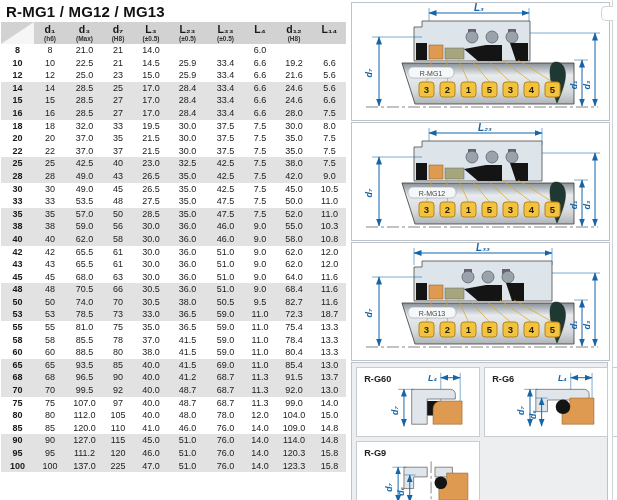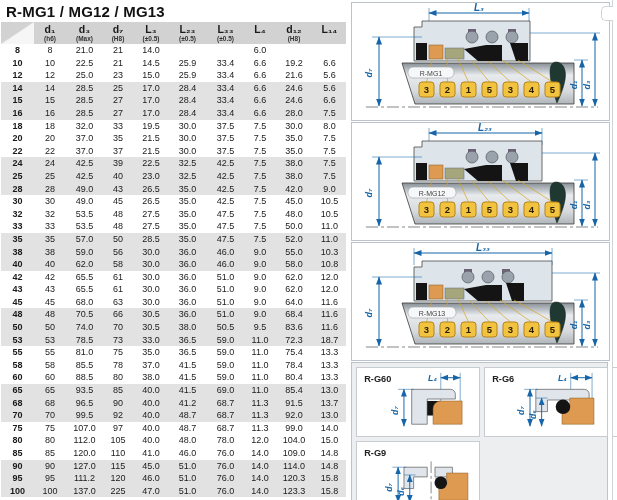--- a/index.html
+++ b/index.html
@@ -239,32 +239,20 @@
             <td>37.0</td>
             <td>37</td>
             <td>21.5</td>
             <td>30.0</td>
             <td>37.5</td>
             <td>7.5</td>
             <td>35.0</td>
             <td>7.5</td>
           </tr>
           <tr class="band">
-            <td class="size">24</td>
-            <td>24</td>
-            <td>42.5</td>
-            <td>39</td>
-            <td>22.5</td>
-            <td>32.5</td>
-            <td>42.5</td>
-            <td>7.5</td>
-            <td>38.0</td>
-            <td>7.5</td>
-          </tr>
-          <tr class="band">
             <td class="size">25</td>
             <td>25</td>
             <td>42.5</td>
             <td>40</td>
             <td>23.0</td>
             <td>32.5</td>
             <td>42.5</td>
             <td>7.5</td>
             <td>38.0</td>
             <td>7.5</td>
@@ -284,32 +272,20 @@
           <tr>
             <td class="size">30</td>
             <td>30</td>
             <td>49.0</td>
             <td>45</td>
             <td>26.5</td>
             <td>35.0</td>
             <td>42.5</td>
             <td>7.5</td>
             <td>45.0</td>
-            <td>10.5</td>
-          </tr>
-          <tr>
-            <td class="size">32</td>
-            <td>32</td>
-            <td>53.5</td>
-            <td>48</td>
-            <td>27.5</td>
-            <td>35.0</td>
-            <td>47.5</td>
-            <td>7.5</td>
-            <td>48.0</td>
             <td>10.5</td>
           </tr>
           <tr>
             <td class="size">33</td>
             <td>33</td>
             <td>53.5</td>
             <td>48</td>
             <td>27.5</td>
             <td>35.0</td>
             <td>47.5</td>
@@ -403,21 +379,21 @@
           </tr>
           <tr class="band">
             <td class="size">50</td>
             <td>50</td>
             <td>74.0</td>
             <td>70</td>
             <td>30.5</td>
             <td>38.0</td>
             <td>50.5</td>
             <td>9.5</td>
-            <td>83.6</td>
+            <td>82.7</td>
             <td>11.6</td>
           </tr>
           <tr class="band">
             <td class="size">53</td>
             <td>53</td>
             <td>78.5</td>
             <td>73</td>
             <td>33.0</td>
             <td>36.5</td>
             <td>59.0</td>

